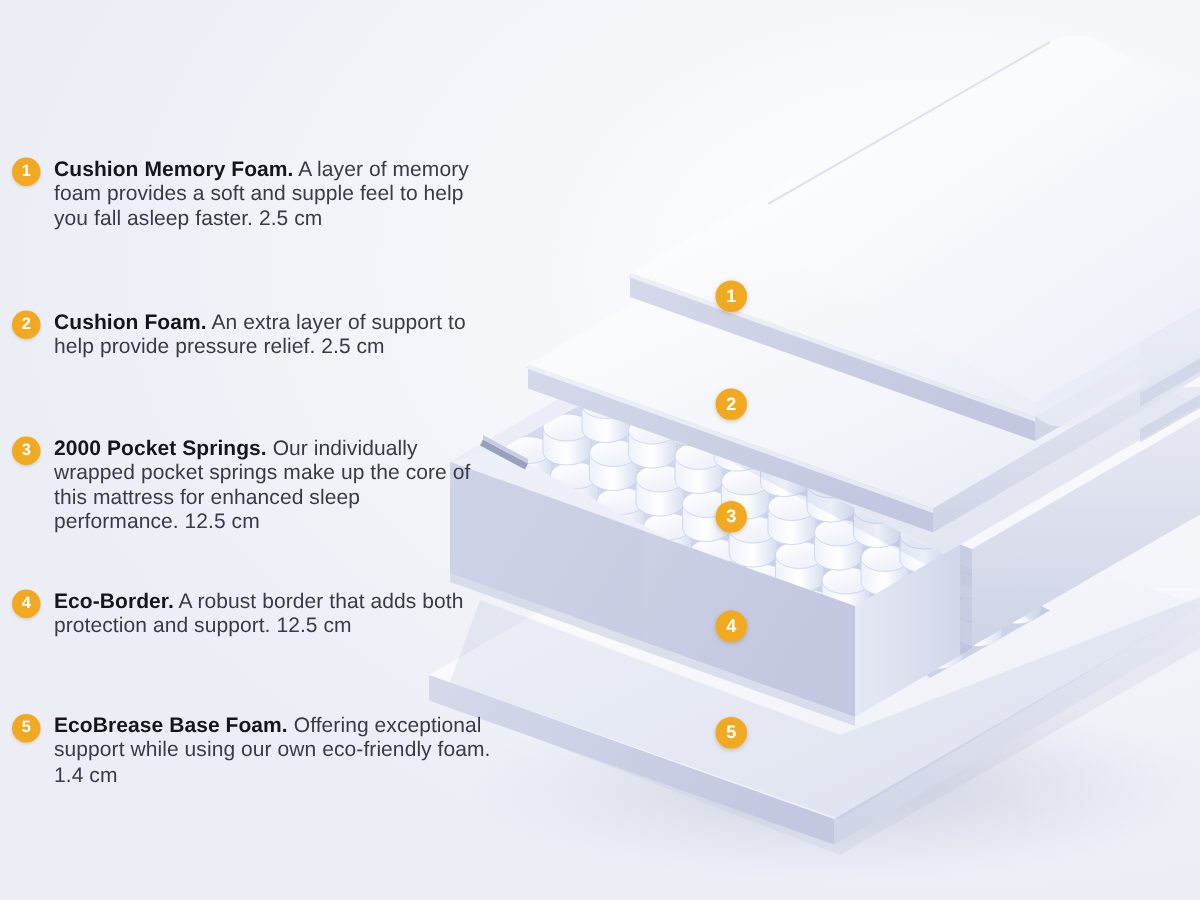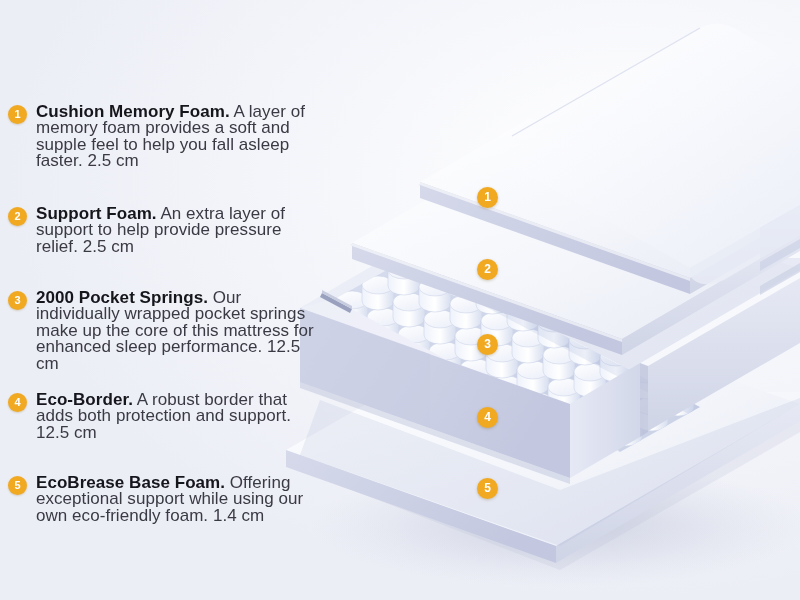--- a/index.html
+++ b/index.html
@@ -50,21 +50,21 @@
     font-size: 11px;
     font-weight: bold;
     line-height: 19px;
     text-align: center;
     margin-top: 1px;
     box-shadow: 0 1px 2px rgba(120, 90, 20, .22);
     user-select: none;
   }
   .legend-text {
     margin-left: 9px;
-    font-size: 17px;
+    font-size: 14px;
     line-height: 16.4px;
     color: #3a3a44;
     letter-spacing: .05px;
   }
   .legend-text b {
     color: #15151c;
     font-weight: bold;
   }
 
   
@@ -528,21 +528,21 @@
       <div class="badge">1</div>
       <div class="legend-text">
         <b>Cushion Memory Foam.</b>
         <span>A layer of memory foam provides a soft and supple feel to help you fall asleep faster. 2.5 cm</span>
       </div>
     </div>
 
     <div class="legend-item" style="top:206px;">
       <div class="badge">2</div>
       <div class="legend-text">
-        <b>Support Foam.</b>
+        <b>Cushion Foam.</b>
         <span>An extra layer of support to help provide pressure relief. 2.5 cm</span>
       </div>
     </div>
 
     <div class="legend-item" style="top:290px;">
       <div class="badge">3</div>
       <div class="legend-text">
         <b>2000 Pocket Springs.</b>
         <span>Our individually wrapped pocket springs make up the core of this mattress for enhanced sleep performance. 12.5 cm</span>
       </div>

